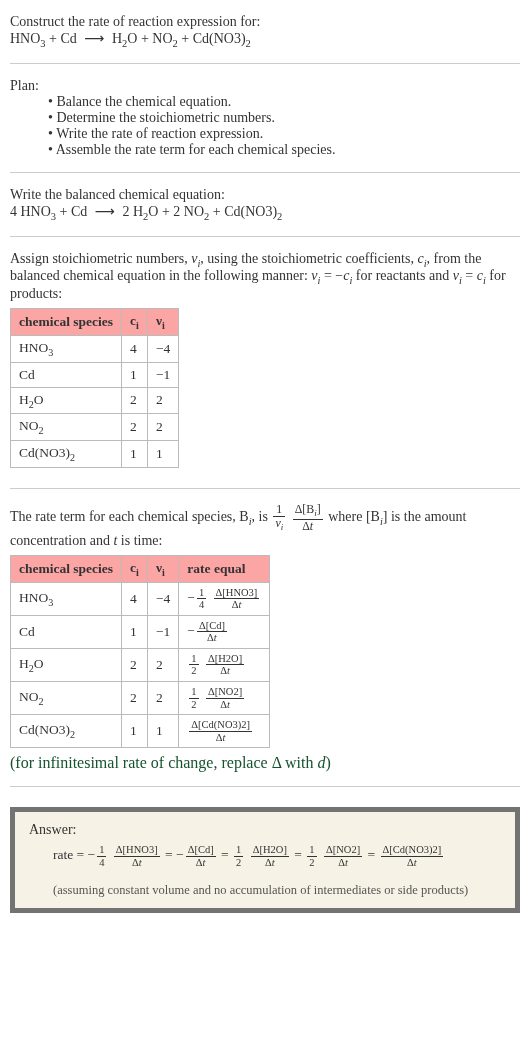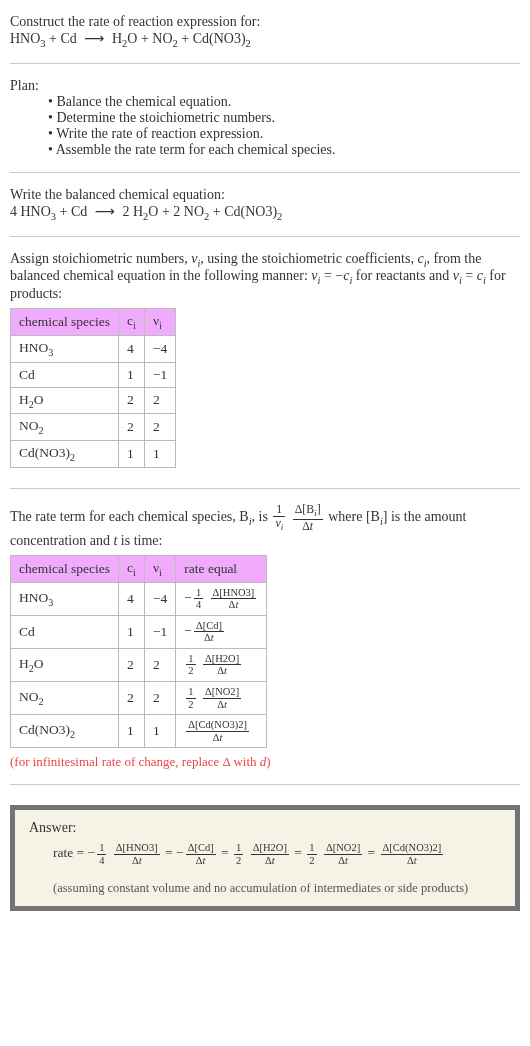--- a/index.html
+++ b/index.html
@@ -31,22 +31,22 @@
     border-collapse: collapse;
     margin: 6px 0;
     font-size: 13.5px;
   }
   table.t th, table.t td {
     border: 1px solid #bbb;
     padding: 4px 8px;
     text-align: left;
     vertical-align: middle;
   }
-  table.t th { font-weight: normal; background: #f0abfc; }
-  .note { font-size: 13px; color: #ef4444; }
+  table.t th { font-weight: bold; background: #fca5a5; }
+  .note { font-size: 16px; color: #14532d; }
   .answerbox {
     background: #f7f2e6;
     border: 5px solid #737373;
     padding: 10px 14px;
     margin-top: 6px;
   }
   .answerbox .title { margin-bottom: 6px; }
   .answerbox .rate { padding-left: 24px; font-size: 13.5px; }
   .answerbox .assume { padding-left: 24px; font-size: 12.5px; color: #555; margin-top: 14px; }
   .bullet { padding-left: 2px; margin-left: 36px; }

